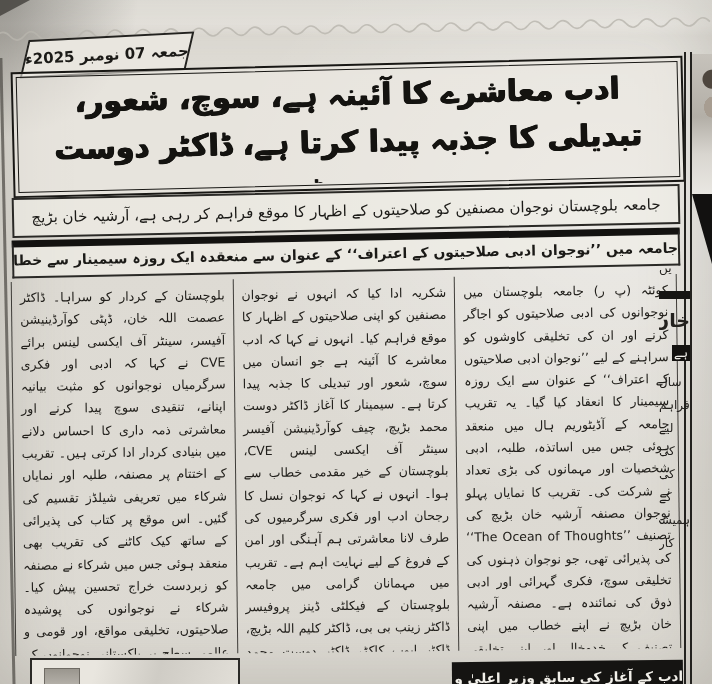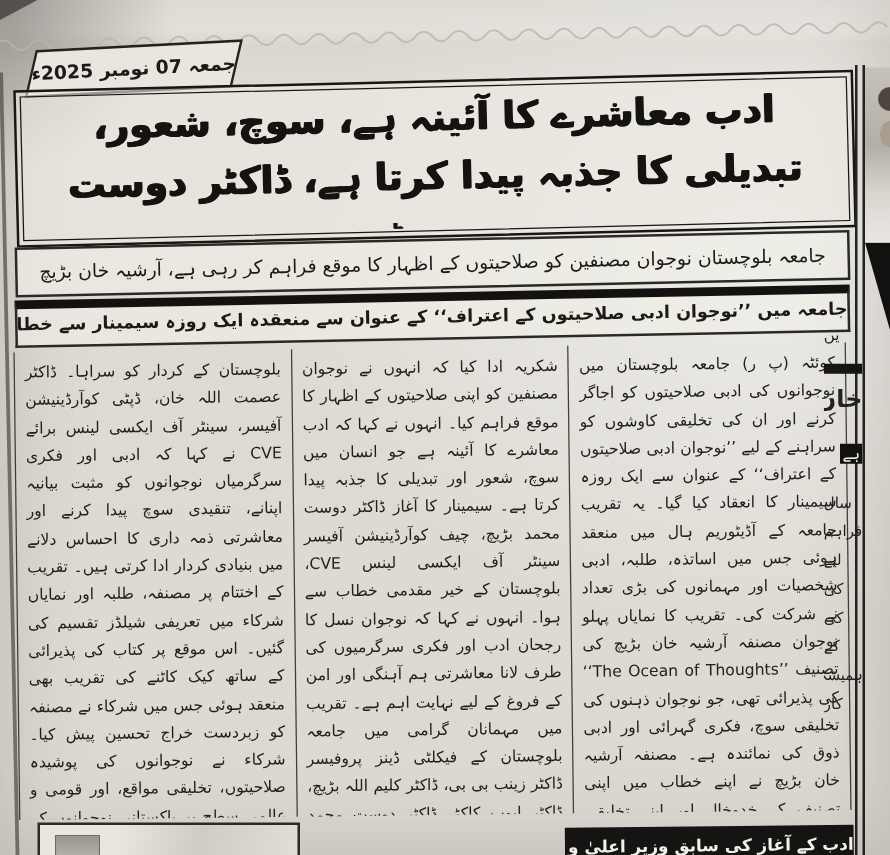--- a/index.html
+++ b/index.html
@@ -72,21 +72,21 @@
     color:#f2f0ea;direction:rtl;text-align:center;font-size:13.5px;font-weight:bold;
     line-height:24px;padding-top:4px;box-sizing:border-box;white-space:nowrap;overflow:hidden;
     transform:rotate(-.6deg);}
 
   .strip{position:absolute;left:659px;top:252px;width:31px;height:432px;overflow:hidden;
     direction:rtl;color:#23211e;}
   .strip .rule{display:block;width:100%;height:8px;background:#161513;margin:16px 0 10px 0;}
   .strip span{display:block;font-size:12px;line-height:14px;margin:9px 0;text-align:left;
     white-space:nowrap;overflow:hidden;}
   .strip .frag-big{font-size:19px;font-weight:bold;line-height:22px;margin:10px 0;}
-  .strip .frag-box{background:#131210;color:#efede8;padding:1px 2px;width:14px;margin:24px 0;}
+  .strip .frag-box{background:#131210;color:#efede8;padding:1px 2px;width:14px;margin:14px 0;}
 </style>
 </head>
 <body>
 
 <div class="scan">
 
   <div class="corner-tl"></div>
 
   <svg class="torn-edge" width="720" height="16" viewBox="0 0 720 16">
     <path d="M0,9 q7,-8,14,0 t14,0 t14,0 t14,0 t14,0 t14,0 t14,0 t14,0 t14,0 t14,0 t14,0 t14,0 t14,0 t14,0 t14,0 t14,0 t14,0 t14,0 t14,0 t14,0 t14,0 t14,0 t14,0 t14,0 t14,0 t14,0 t14,0 t14,0 t14,0 t14,0 t14,0 t14,0 t14,0 t14,0 t14,0 t14,0 t14,0 t14,0 t14,0 t14,0 t14,0 t14,0 t14,0 t14,0 t14,0 t14,0 t14,0 t14,0 t14,0 t14,0 t14,0" fill="none" stroke="#b9b6ae" stroke-width="1.6"></path>

